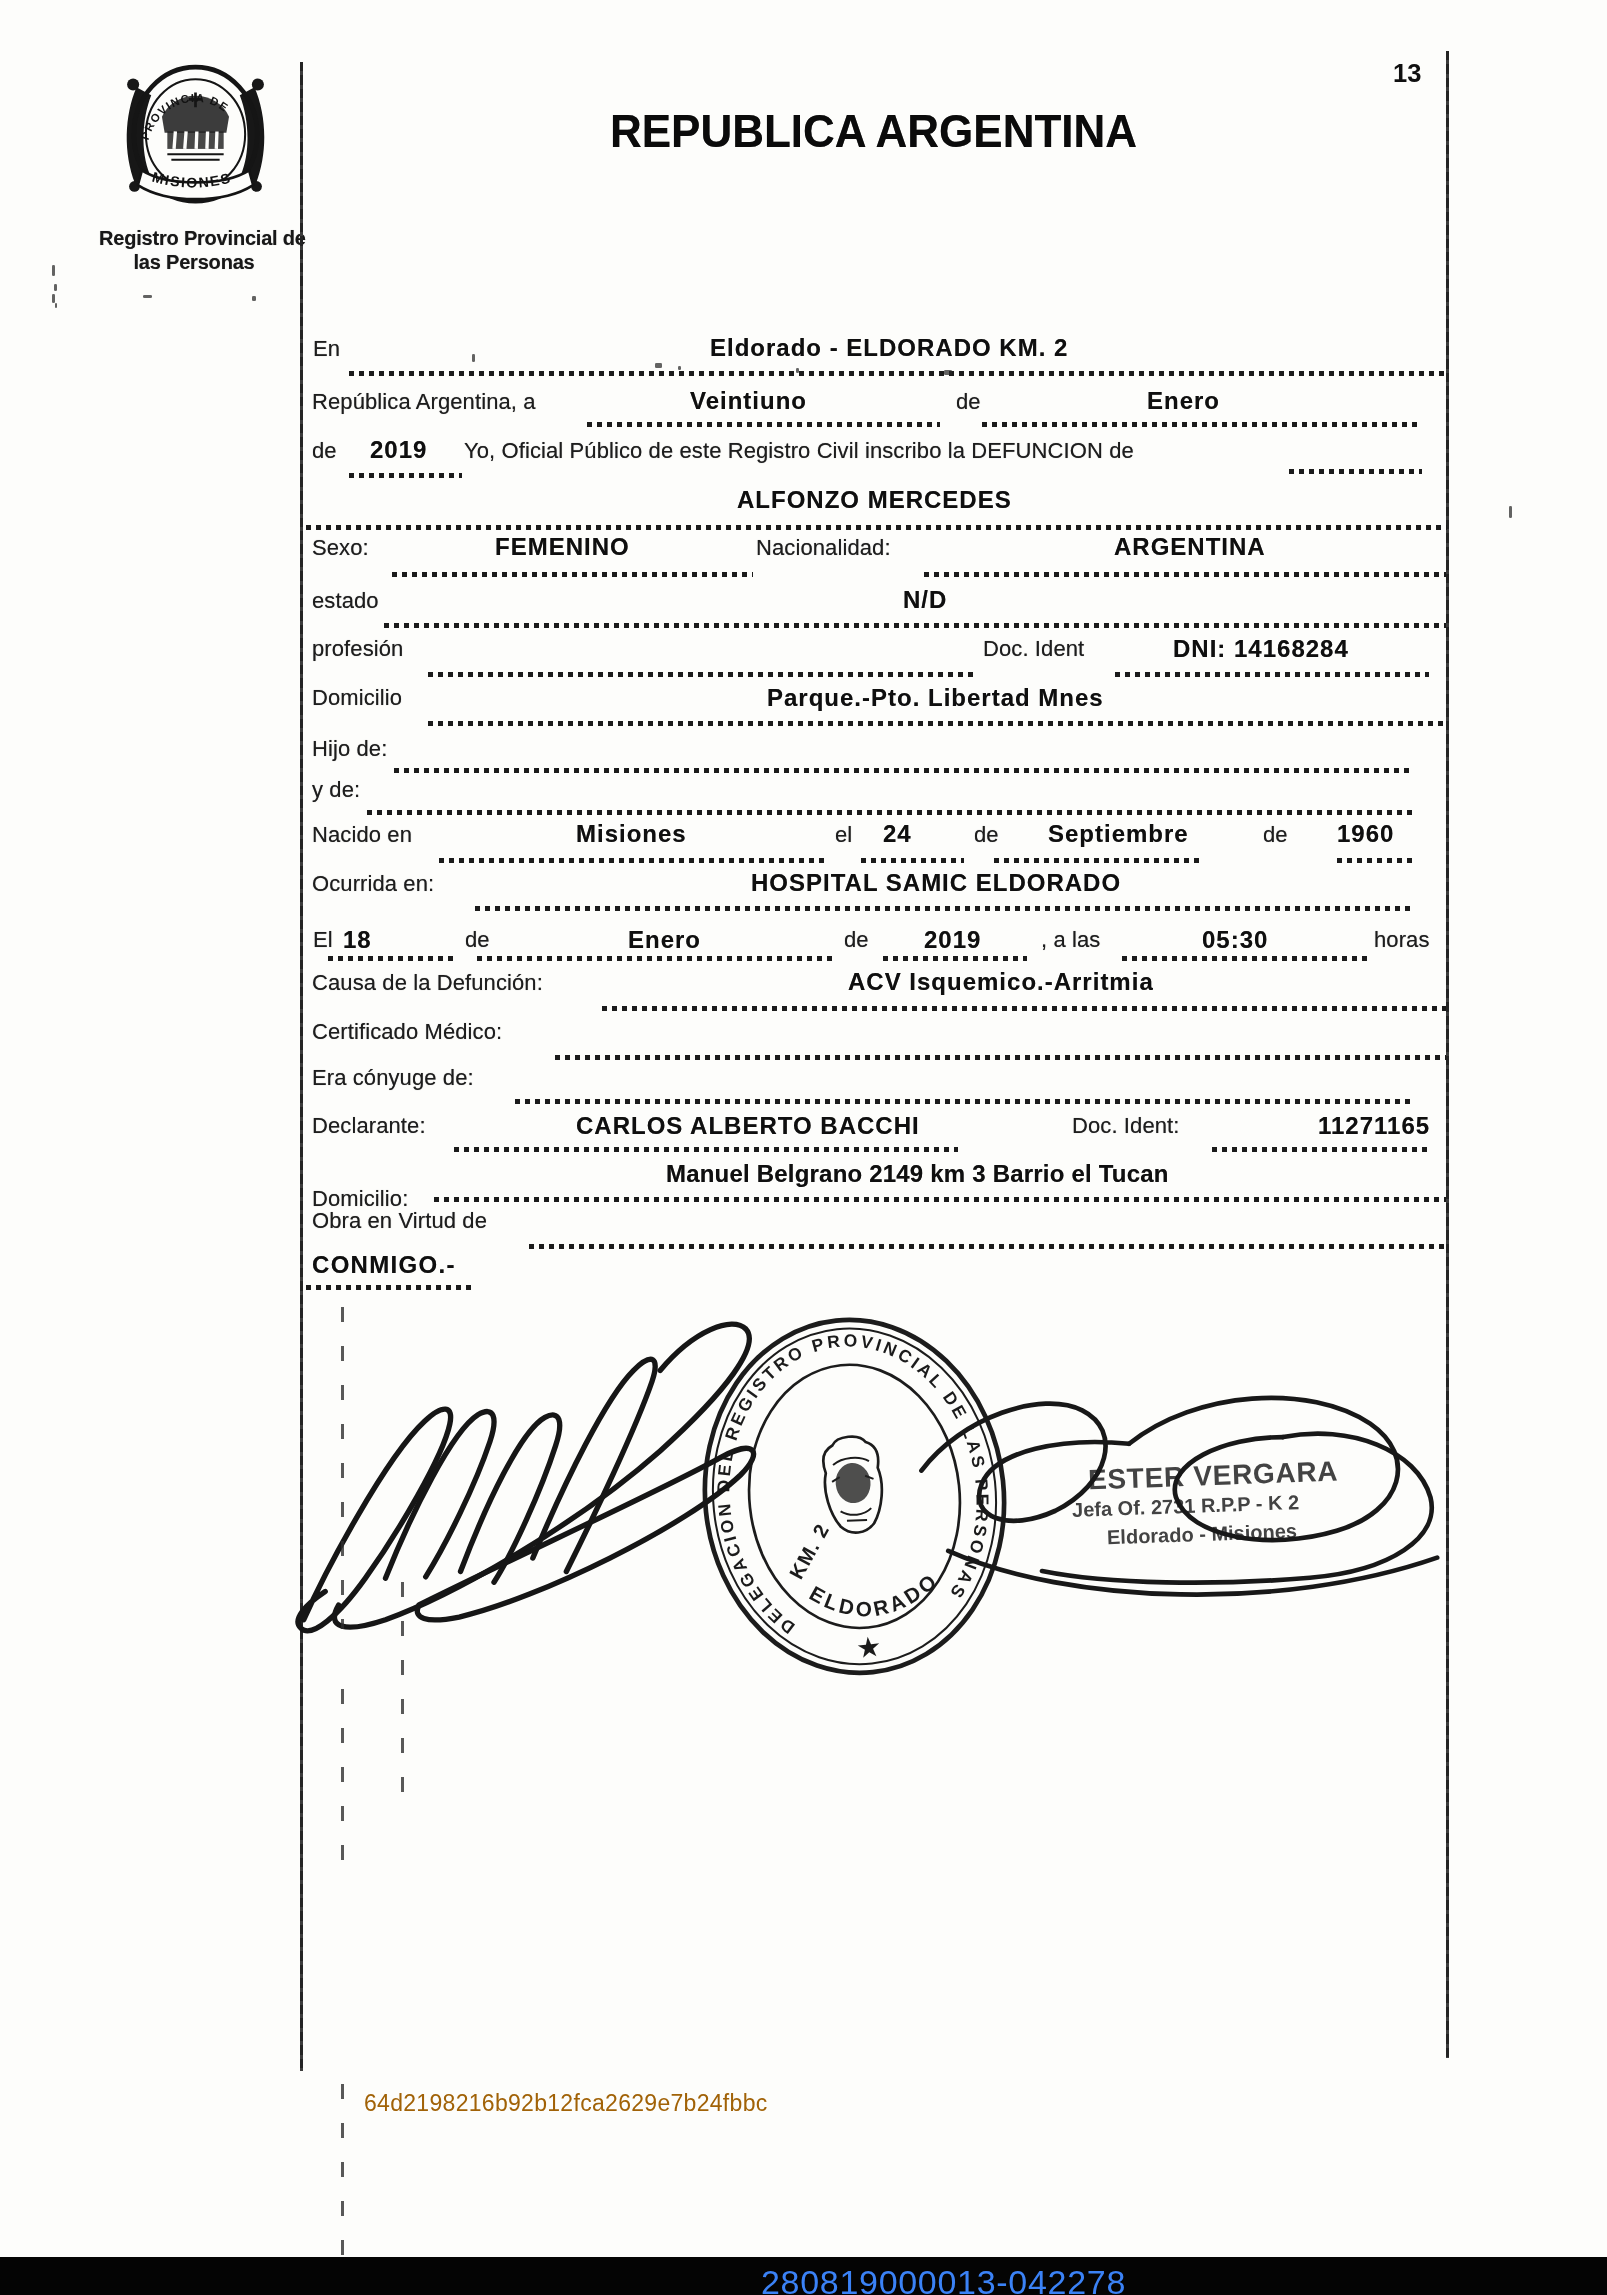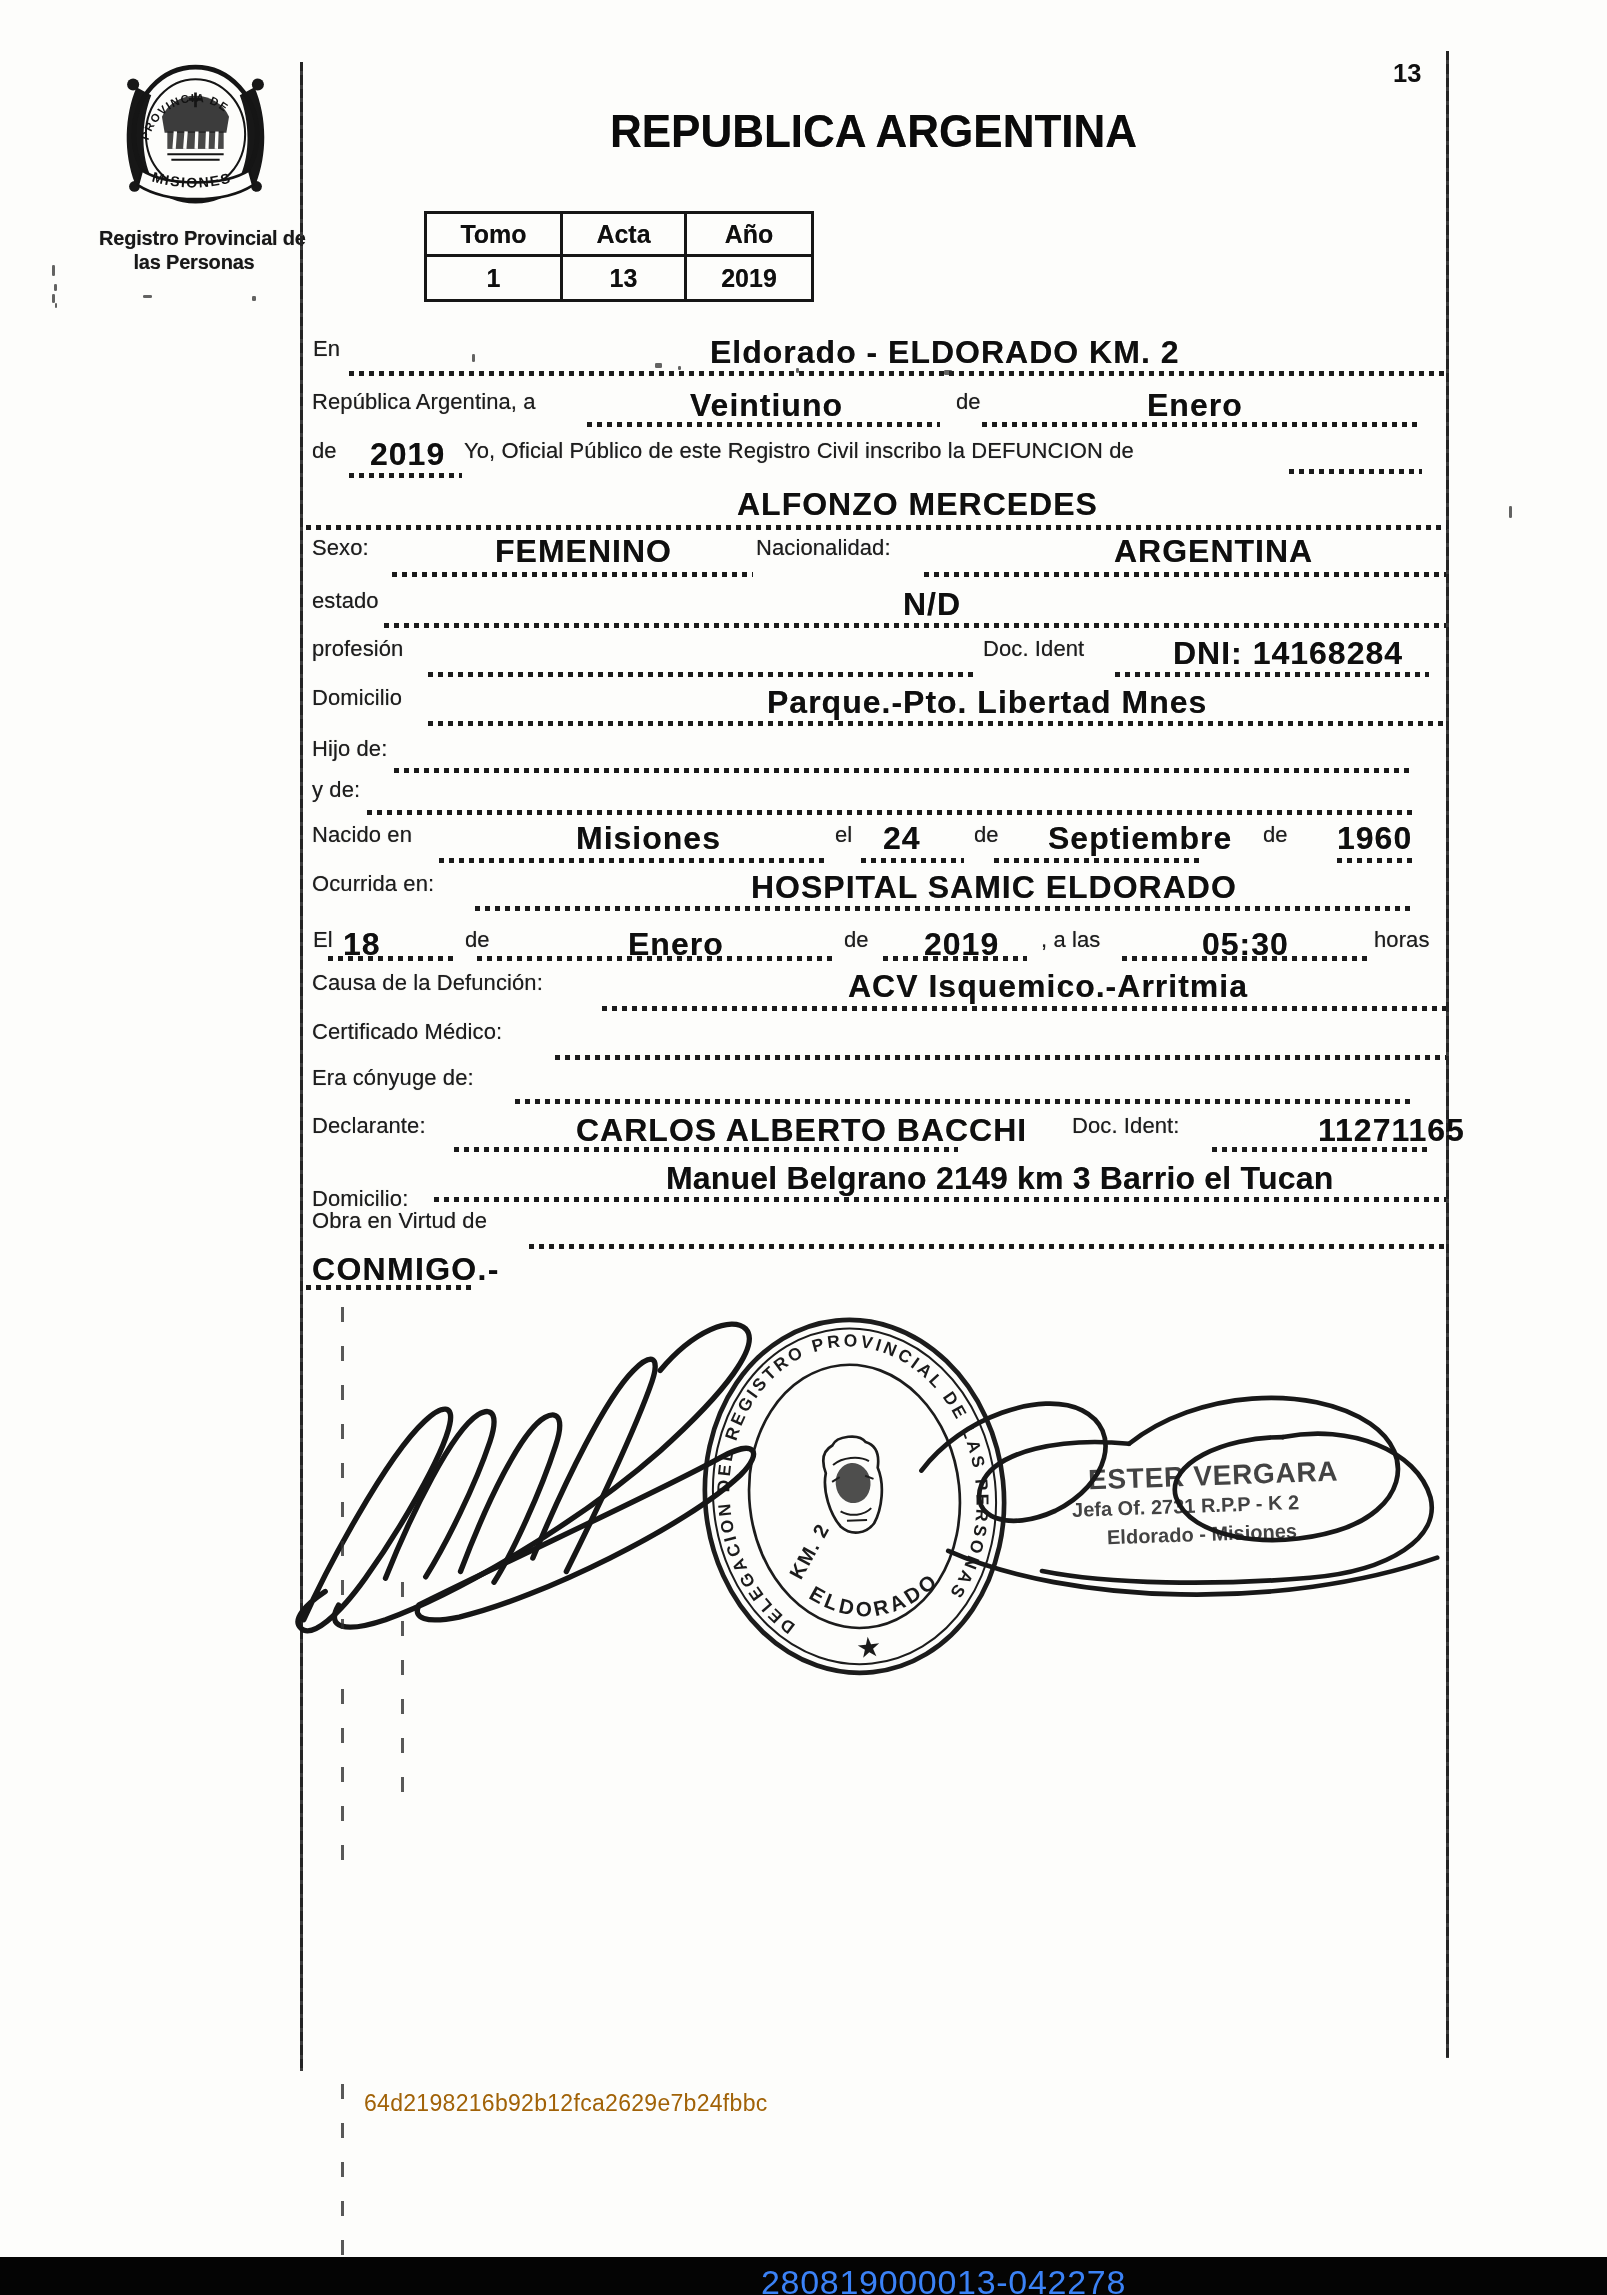--- a/index.html
+++ b/index.html
@@ -1,21 +1,21 @@
 <!DOCTYPE html>
 <html style="font-size:10.7px"><head>
 <meta charset="utf-8">
 <style>
   html,body{margin:0;padding:0;background:#9a9a9a}
   .page{position:relative;width:1607px;height:2295px;background:#fdfdfb;overflow:hidden;
         font-family:"Liberation Sans",sans-serif;color:#161616}
   .abs{position:absolute}
   .lb{position:absolute;font-size:22px;white-space:nowrap;color:#1d1d1d;
       text-shadow:0 0 0.7px rgba(25,25,25,.6);letter-spacing:0.1px}
-  .vl{position:absolute;font-size:32px;font-weight:700;white-space:nowrap;color:#0f0f0f;
+  .vl{position:absolute;font-size:24px;font-weight:700;white-space:nowrap;color:#0f0f0f;
       letter-spacing:1px;text-shadow:0 0.3px 0.4px rgba(0,0,0,.5)}
   .dot{position:absolute;height:5.4px;
       background-image:repeating-linear-gradient(90deg,#1b1b1b 0 5.4px,transparent 5.4px 10px)}
   .vline{position:absolute;width:2.7px;
       background:repeating-linear-gradient(180deg,#242424 0 9.4px,#3c3c3c 9.4px 13.4px)}
   .vdash{position:absolute;width:2.7px;opacity:.8;
       background:repeating-linear-gradient(180deg,#2f2f2f 0 14.7px,transparent 14.7px 39px)}
   .nz{position:absolute;background:#272727;opacity:.72;border-radius:1.3px}
   .title{position:absolute;left:582px;top:106px;width:583px;text-align:center;font-size:44px;
       font-weight:700;color:#0b0b0b;transform:scaleY(1.06);letter-spacing:0;
@@ -68,34 +68,20 @@
       <textPath href="#sealTopPath">PROVINCIA DE</textPath>
     </text>
     <path d="M46,178 C84,202 168,202 206,178 L212,200 C168,228 84,228 40,200 Z" fill="#fdfdfb" stroke="#141414" stroke-width="4"></path>
     <text font-size="21" font-weight="bold" letter-spacing="2.5" fill="#121212">
       <textPath href="#sealBotPath">MISIONES</textPath>
     </text>
   </svg>
   <div class="orgcap" style="top:227px">Registro Provincial de</div>
   <div class="orgcap" style="top:251px">las Personas</div>
 
-  <table class="rt">
-    <tbody>
-        <tr class="hrow">
-      <td class="c1">Tomo</td>
-      <td class="c2">Acta</td>
-      <td class="c3">Año</td>
-    </tr>
-    <tr class="vrow">
-      <td>1</td>
-      <td>13</td>
-      <td>2019</td>
-    </tr>
-  </tbody>
-    </table>
 
 
   <div class="vline" style="left:300px;top:62px;height:2009px"></div>
   <div class="vline" style="left:1446px;top:51px;height:2007px"></div>
 
   <span class="lb" style="left:313px;top:336px">En</span>
   <span class="vl" style="left:710px;top:334px">Eldorado - ELDORADO KM. 2</span>
   <div class="dot" style="left:349px;top:371px;width:1096px"></div>
 
   <span class="lb" style="left:312px;top:389px">República Argentina, a</span>

